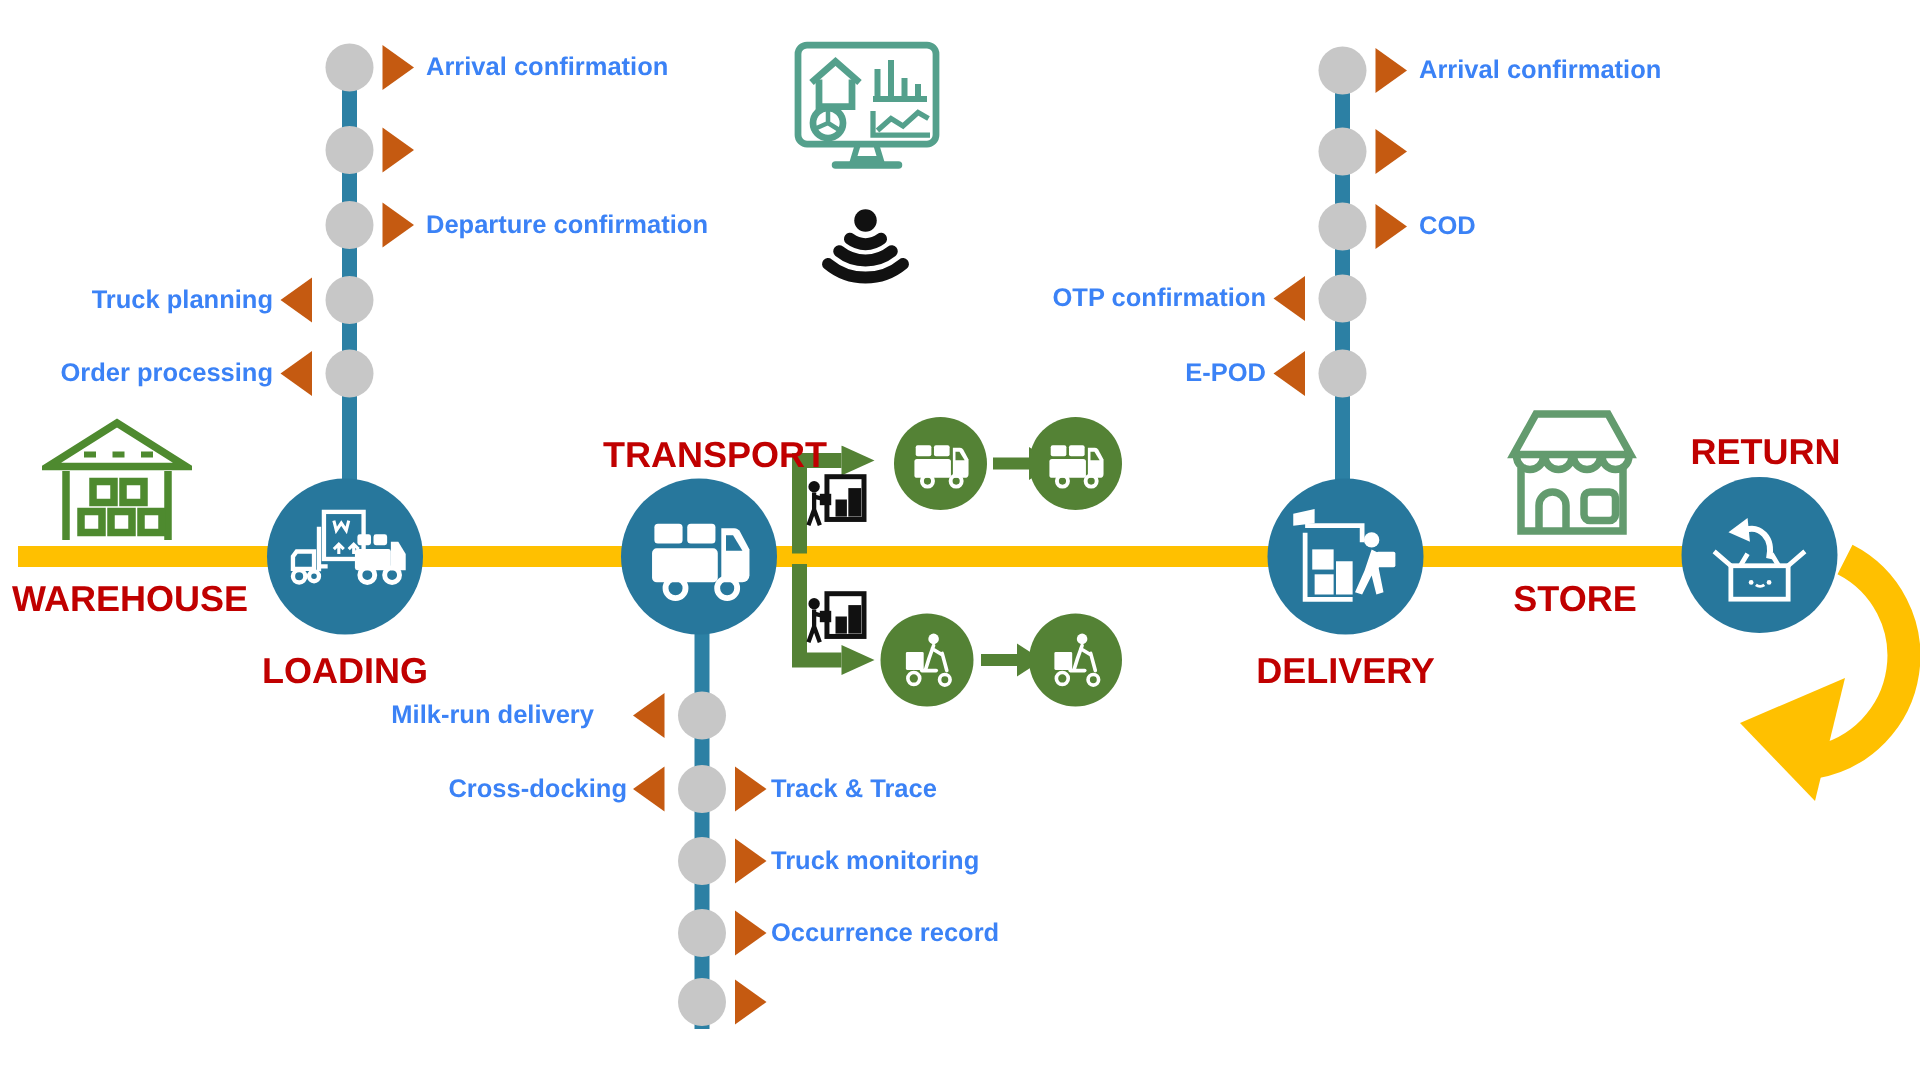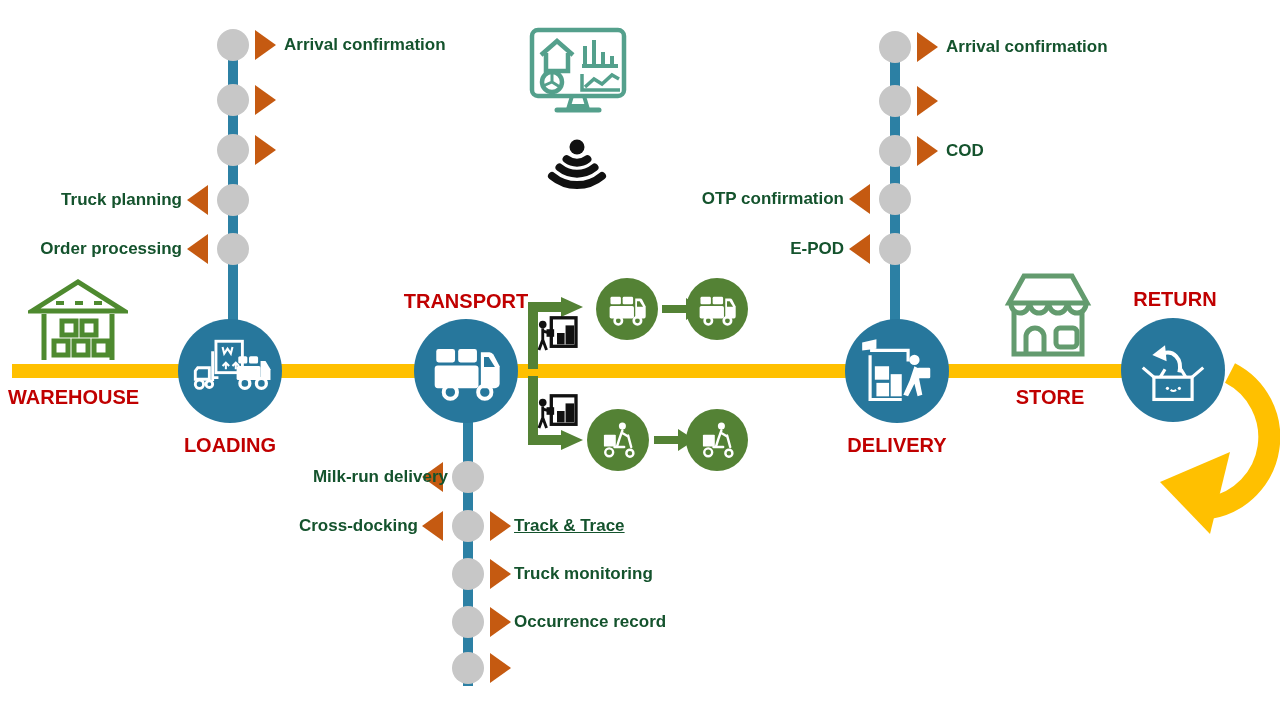--- a/index.html
+++ b/index.html
@@ -4,23 +4,23 @@
 <style>
   html,body{margin:0;padding:0;background:#fff;}
   .canvas{position:relative;width:1280px;height:719px;background:#ffffff;overflow:hidden;
           font-family:"Liberation Sans","DejaVu Sans",sans-serif;}
   .bar{position:absolute;background:#FFC000;z-index:1;}
   .vline{position:absolute;width:10px;background:#2C80A4;z-index:1;}
   .node{position:absolute;width:32px;height:32px;border-radius:50%;background:#C7C7C7;z-index:2;}
   .tri{position:absolute;width:0;height:0;border-top:15px solid transparent;border-bottom:15px solid transparent;z-index:2;}
   .tri.r{border-left:21px solid #C55A11;}
   .tri.l{border-right:21px solid #C55A11;}
-  .lbl{position:absolute;font-weight:bold;font-size:17px;color:#14532d;white-space:nowrap;line-height:24px;z-index:3;}
+  .lbl{position:absolute;font-weight:bold;font-size:17px;color:#3b82f6;white-space:nowrap;line-height:24px;z-index:3;}
   .lbl.la{text-align:right;}
-  .stage{position:absolute;font-weight:bold;font-size:20px;color:#C00000;text-align:center;white-space:nowrap;z-index:3;}
+  .stage{position:absolute;font-weight:bold;font-size:24px;color:#C00000;text-align:center;white-space:nowrap;z-index:3;}
   .bigc{position:absolute;width:104px;height:104px;border-radius:50%;background:#27779C;z-index:2;
         display:flex;align-items:center;justify-content:center;}
   .greenc{position:absolute;width:62px;height:62px;border-radius:50%;background:#548235;z-index:2;
         display:flex;align-items:center;justify-content:center;}
   .abs{position:absolute;z-index:2;}
   svg{display:block;}
 </style>
 </head>
 <body>
 
@@ -36,20 +36,21 @@
   <div class="node" style="left:217px;top:84px;"></div>
   <div class="node" style="left:217px;top:134px;"></div>
   <div class="node" style="left:217px;top:184px;"></div>
   <div class="node" style="left:217px;top:233px;"></div>
   <div class="tri r" style="left:255px;top:30px;"></div>
   <div class="tri r" style="left:255px;top:85px;"></div>
   <div class="tri r" style="left:255px;top:135px;"></div>
   <div class="tri l" style="left:187px;top:185px;"></div>
   <div class="tri l" style="left:187px;top:234px;"></div>
   <div class="lbl" style="left:284px;top:33px;">Arrival confirmation</div>
+  <div class="lbl" style="left:284px;top:138px;">Departure confirmation</div>
   <div class="lbl la" style="right:1098px;top:188px;">Truck planning</div>
   <div class="lbl la" style="right:1098px;top:237px;">Order processing</div>
 
   <div class="node" style="left:879px;top:31px;"></div>
   <div class="node" style="left:879px;top:85px;"></div>
   <div class="node" style="left:879px;top:135px;"></div>
   <div class="node" style="left:879px;top:183px;"></div>
   <div class="node" style="left:879px;top:233px;"></div>
   <div class="tri r" style="left:917px;top:32px;"></div>
   <div class="tri r" style="left:917px;top:86px;"></div>
@@ -65,23 +66,23 @@
   <div class="node" style="left:452px;top:510px;"></div>
   <div class="node" style="left:452px;top:558px;"></div>
   <div class="node" style="left:452px;top:606px;"></div>
   <div class="node" style="left:452px;top:652px;"></div>
   <div class="tri l" style="left:422px;top:462px;"></div>
   <div class="tri l" style="left:422px;top:511px;"></div>
   <div class="tri r" style="left:490px;top:511px;"></div>
   <div class="tri r" style="left:490px;top:559px;"></div>
   <div class="tri r" style="left:490px;top:607px;"></div>
   <div class="tri r" style="left:490px;top:653px;"></div>
-  <div class="lbl la" style="right:832px;top:465px;">Milk-run delivery</div>
+  <div class="lbl la" style="right:884px;top:465px;">Milk-run delivery</div>
   <div class="lbl la" style="right:862px;top:514px;">Cross-docking</div>
-  <div class="lbl" style="left:514px;top:514px;text-decoration:underline;">Track &amp; Trace</div>
+  <div class="lbl" style="left:514px;top:514px;">Track &amp; Trace</div>
   <div class="lbl" style="left:514px;top:562px;">Truck monitoring</div>
   <div class="lbl" style="left:514px;top:610px;">Occurrence record</div>
 
   <div class="stage" style="left:8px;top:386px;width:130px;">WAREHOUSE</div>
   <div class="stage" style="left:168px;top:434px;width:124px;">LOADING</div>
   <div class="stage" style="left:402px;top:290px;width:128px;">TRANSPORT</div>
   <div class="stage" style="left:835px;top:434px;width:124px;">DELIVERY</div>
   <div class="stage" style="left:1002px;top:386px;width:96px;">STORE</div>
   <div class="stage" style="left:1127px;top:288px;width:96px;">RETURN</div>
 

